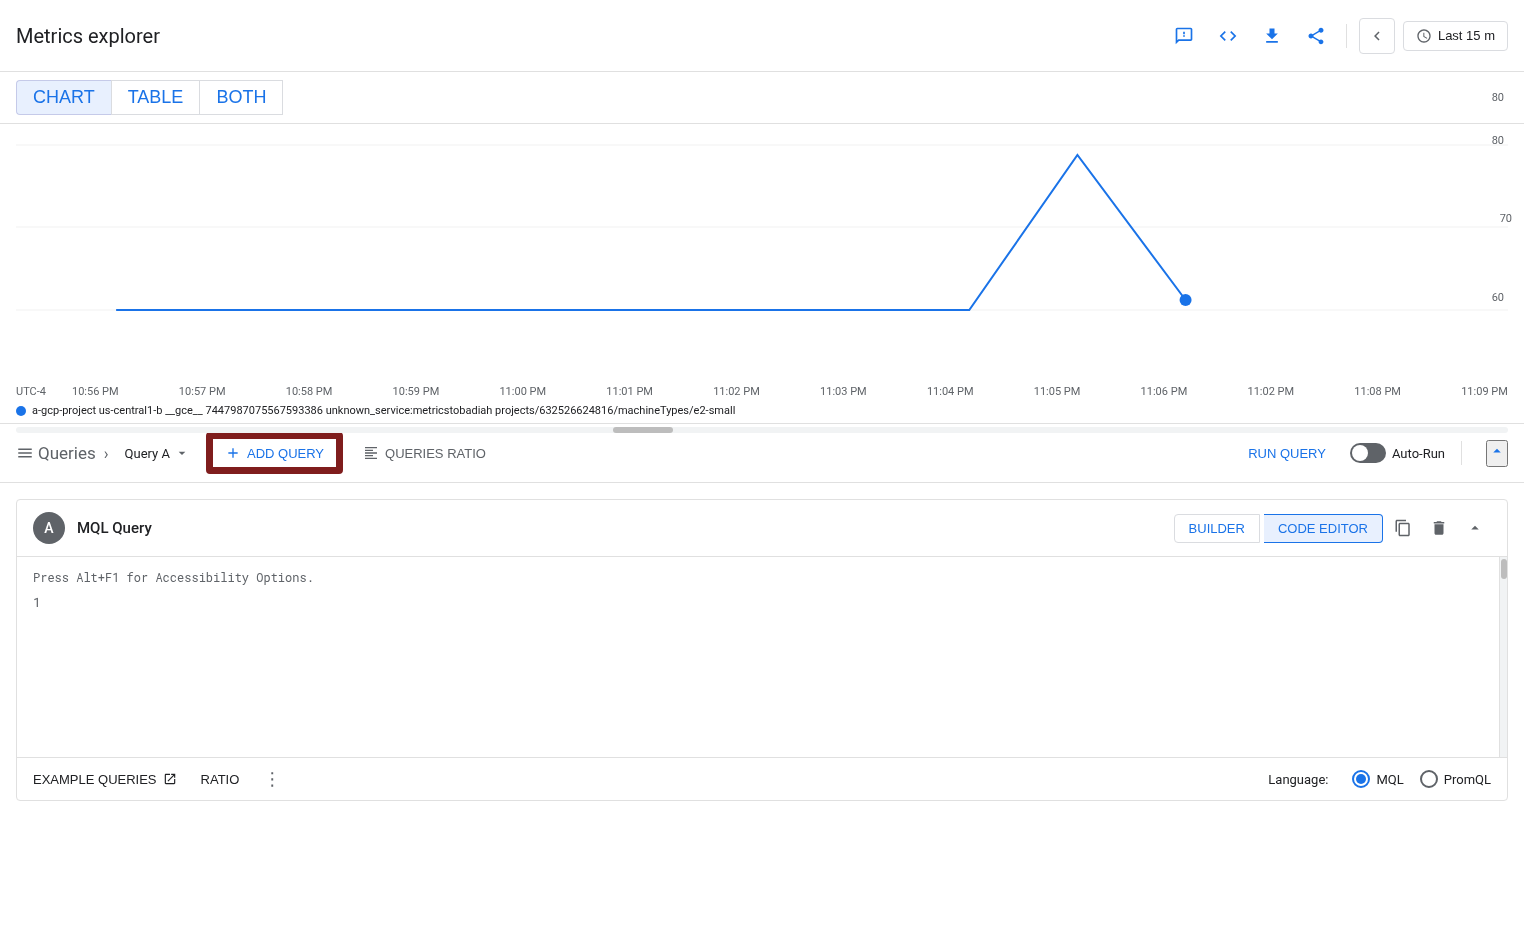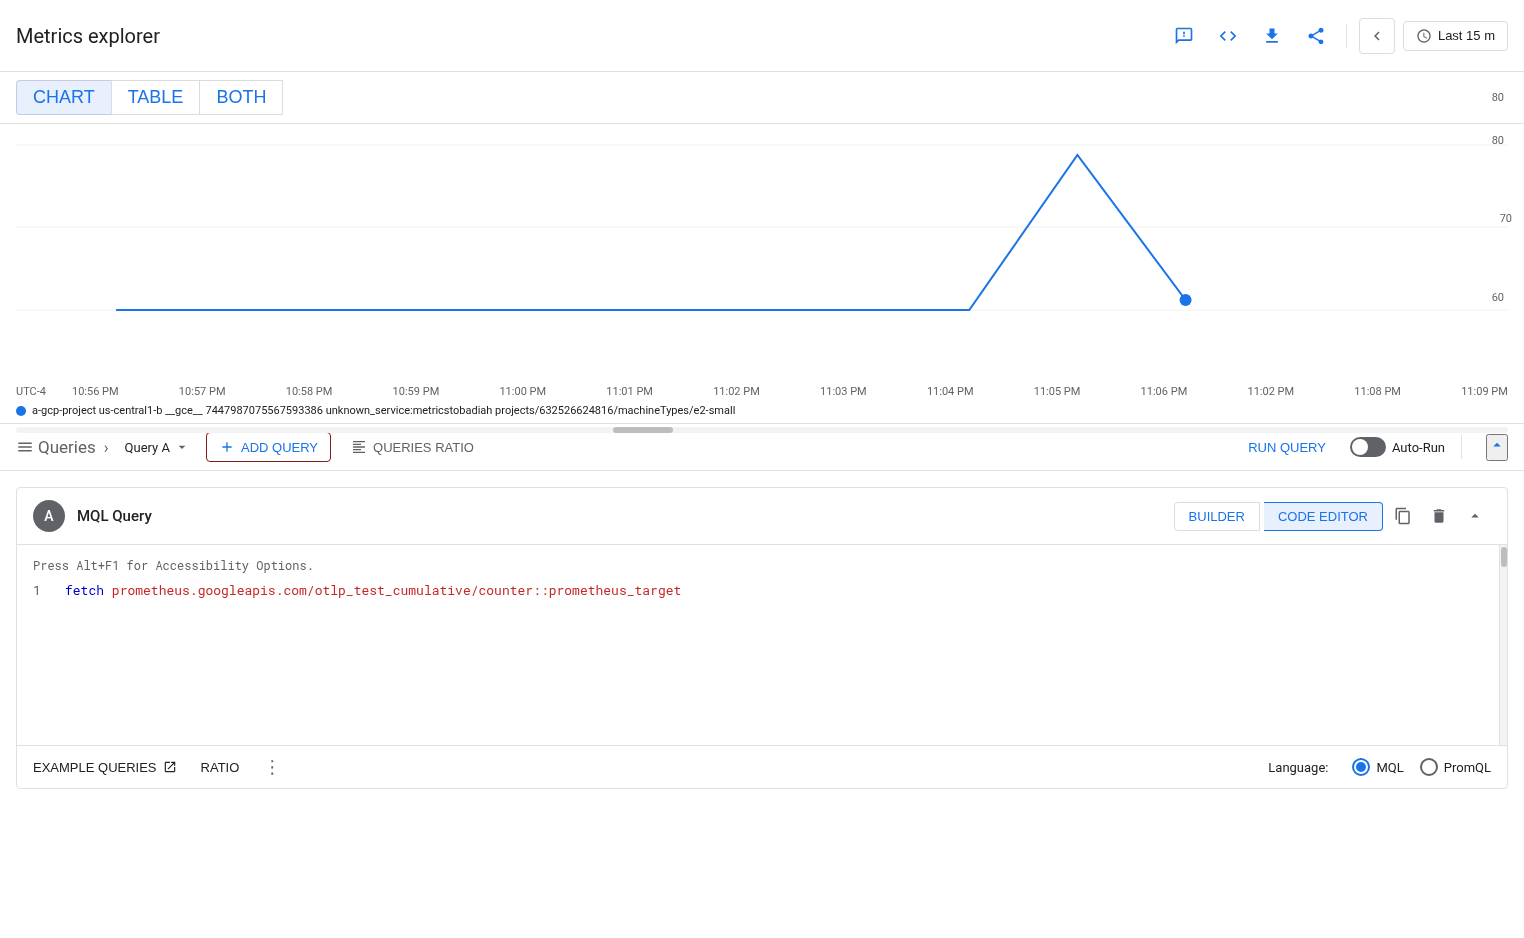--- a/index.html
+++ b/index.html
@@ -63,21 +63,21 @@
       gap: 8px; background: #fff;
     }
     .queries-label { display: flex; align-items: center; gap: 4px; font-size: 17px; color: #5f6368; cursor: pointer; }
     .chevron-right { color: #5f6368; font-size: 16px; }
     .query-selector {
       display: flex; align-items: center; gap: 4px; font-size: 13px; color: #202124;
       cursor: pointer; padding: 4px 8px; border-radius: 4px;
     }
     .add-query-btn {
       display: flex; align-items: center; gap: 6px; padding: 6px 12px;
-      border: 1px solid #7f1d1d; border-radius: 4px; color: #1a73e8; background: #fff;
+      border: 7px solid #7f1d1d; border-radius: 4px; color: #1a73e8; background: #fff;
       cursor: pointer; font-size: 13px; font-weight: 500;
     }
     .create-ratio-btn {
       display: flex; align-items: center; gap: 6px; padding: 6px 12px;
       border: none; background: none; color: #5f6368; cursor: pointer; font-size: 13px;
     }
     .toolbar-spacer { flex: 1; }
     .run-query-btn {
       padding: 6px 16px; border: none; background: none; color: #1a73e8;
       cursor: pointer; font-size: 13px; font-weight: 500;
@@ -331,25 +331,20 @@
             <path d="M7 14l5-5 5 5z"></path>
           </svg>
       </button>
     </div>
   </div>
 
   <div class="code-editor">
     <div class="code-hint">Press Alt+F1 for Accessibility Options.</div>
     <div class="code-line">
       <span class="line-num">1</span>
-      <span>
-        <span class="code-fetch">fetch</span>
-        <span> </span>
-        <span class="code-url">prometheus.googleapis.com/otlp_test_cumulative/counter::prometheus_target</span>
-      </span>
     </div>
     <div class="scrollbar-right">
       <div class="scrollbar-right-thumb"></div>
     </div>
   </div>
 
   <div class="panel-footer">
     <button class="example-queries-btn">
       <span>EXAMPLE QUERIES</span>
       <svg width="14" height="14" viewBox="0 0 24 24" fill="#202124">

